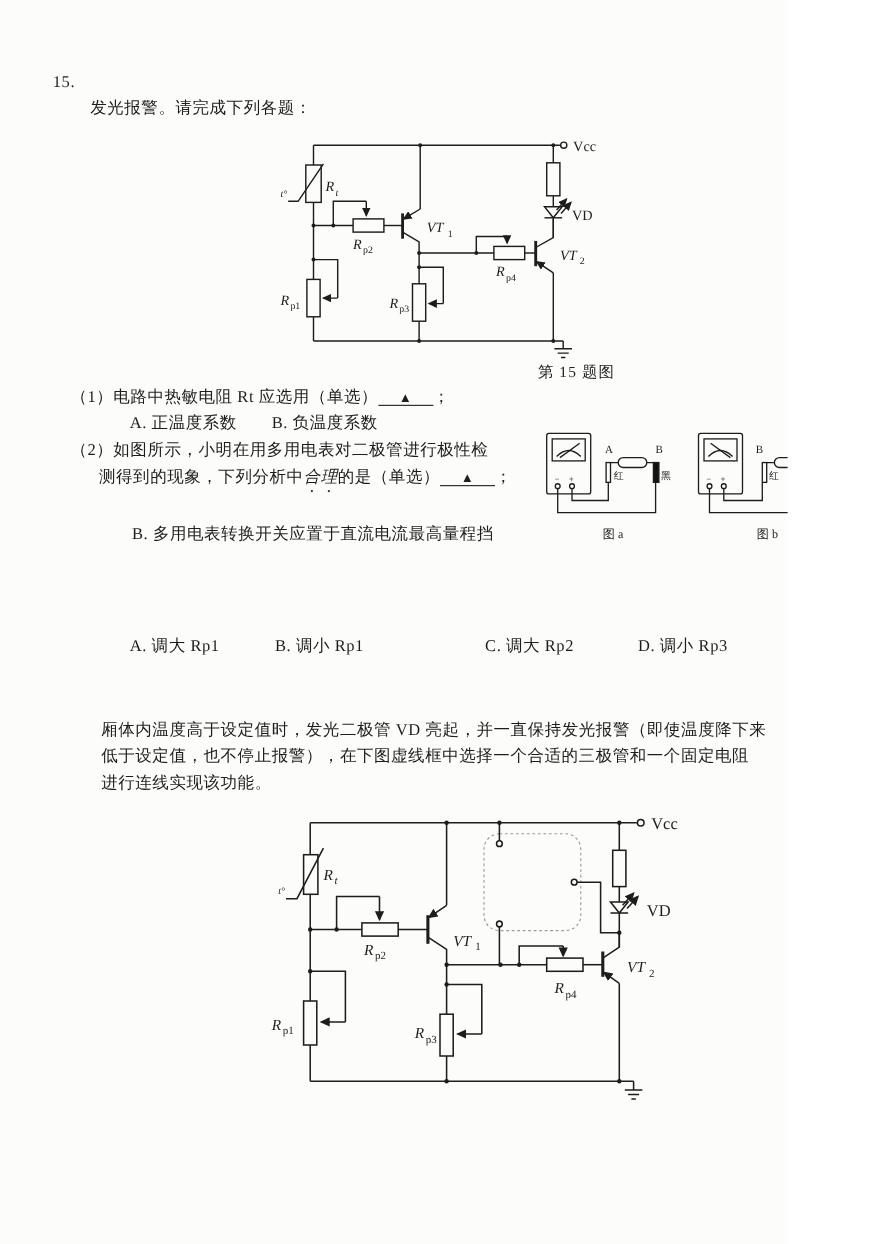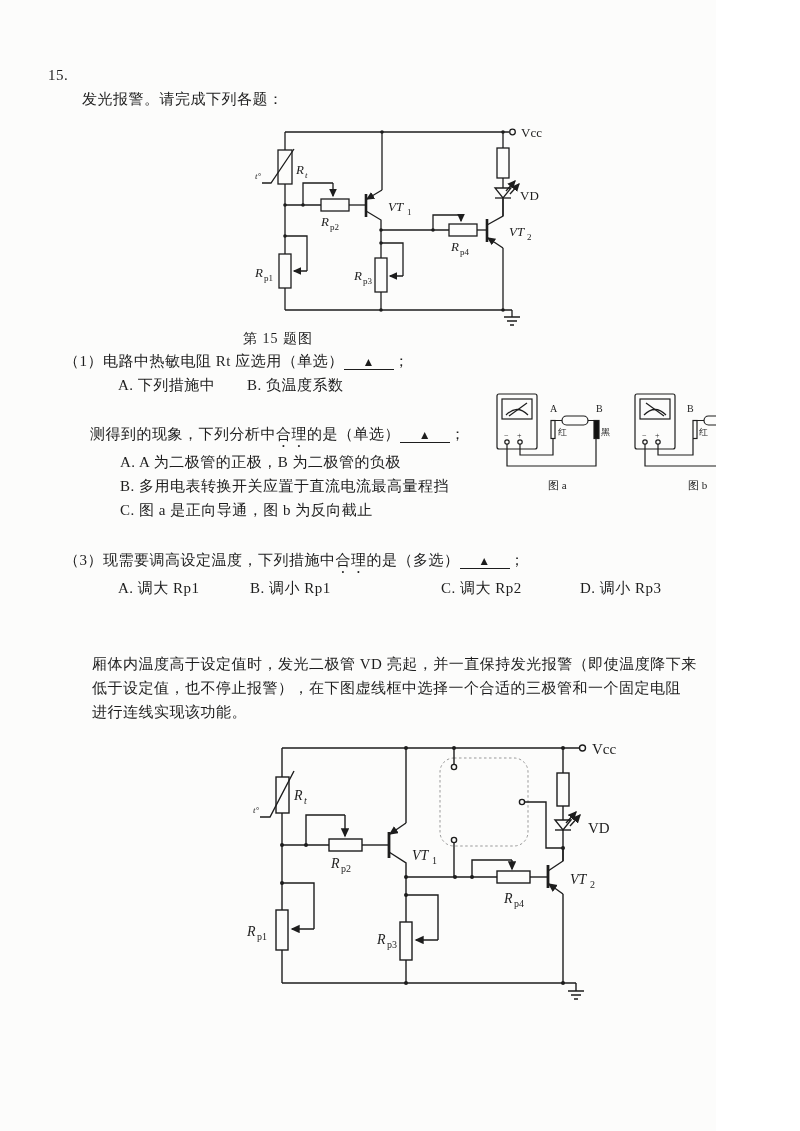--- a/index.html
+++ b/index.html
@@ -2,29 +2,29 @@
 <html><head>
 <meta charset="utf-8">
 <style>
   html,body { margin:0; padding:0; }
   .page {
     position:relative; width:716px; height:1131px; overflow:hidden;
     background:#fcfcfb; color:#1d1d1d;
     font-family:"Liberation Serif","DejaVu Serif",serif;
   }
   .line { position:absolute; font-size:15px; letter-spacing:.5px; white-space:nowrap; line-height:19px; }
-  .caption { position:absolute; font-size:14px; letter-spacing:1px; text-align:left; }
+  .caption { position:absolute; font-size:14px; letter-spacing:1px; text-align:right; }
   .blank {
     display:inline-block; min-width:46px; text-align:center;
     border-bottom:1.5px solid #1d1d1d; font-size:12px; line-height:14px;
     vertical-align:0px; padding:0 2px;
   }
   .em-dots {
     -webkit-text-emphasis:filled dot; text-emphasis:filled dot;
-    -webkit-text-emphasis-position:under; text-emphasis-position:under right;
+    -webkit-text-emphasis-position:under; text-emphasis-position:under right;font-style:italic;
   }
   svg { position:absolute; overflow:visible; }
   svg text { font-family:"Liberation Serif","DejaVu Serif",serif; fill:#1d1d1d; }
   .it { font-style:italic; }
 </style>
 </head>
 <body>
 
 <div class="page">
 
@@ -125,29 +125,30 @@
     <text x="264" y="281" font-size="9">p1</text>
     <text class="it" x="509" y="236" font-size="13">VT</text>
     <text x="527" y="240" font-size="9">2</text>
     <text x="520" y="200" font-size="13">VD</text>
   </svg>
   <div class="caption" style="left:243px;top:330px;width:316px">第 15 题图</div>
 
   <div class="line" style="left:64px;top:352px">
     <span>（1）</span><span>电路中热敏电阻 Rt 应选用（单选）</span><span class="blank">▲</span><span>；</span>
   </div>
-  <div class="line" style="left:118px;top:376px">A. 下列措施中</div>
+  <div class="line" style="left:118px;top:376px">A. 正温度系数</div>
   <div class="line" style="left:247px;top:376px">B. 负温度系数</div>
 
+  <div class="line" style="left:64px;top:401px">
+    <span>（2）</span><span>如图所示，小明在用多用电表对二极管进行极性检</span>
+  </div>
   <div class="line" style="left:90px;top:425px">
     <span>测得到的现象，下列分析中</span><span class="em-dots">合理</span><span>的是（单选）</span><span class="blank">▲</span><span>；</span>
   </div>
-  <div class="line" style="left:120px;top:453px">A. A 为二极管的正极，B 为二极管的负极</div>
   <div class="line" style="left:120px;top:477px">B. 多用电表转换开关应置于直流电流最高量程挡</div>
-  <div class="line" style="left:120px;top:501px">C. 图 a 是正向导通，图 b 为反向截止</div>
 
   <svg style="left:493px;top:386px" width="262" height="110" viewBox="493 386 262 110">
     <g stroke="#1d1d1d" stroke-width="1.2" fill="none">
       <g>
         <rect x="497" y="394" width="40" height="55" rx="2"></rect>
         <rect x="502" y="399" width="30" height="20"></rect>
         <path d="M506,415 Q517,404 528,415"></path>
         <path d="M509,416 L527,403"></path>
         <circle cx="507" cy="442" r="2.2"></circle>
           <circle cx="520" cy="442" r="2.2"></circle>
@@ -182,23 +183,20 @@
     <text x="548" y="489" font-size="11">图 a</text>
     <text x="642" y="438" font-size="8">−</text>
     <text x="655" y="438" font-size="8">+</text>
     <text x="687" y="412" font-size="10">B</text>
     <text x="736" y="412" font-size="10">A</text>
     <text x="699" y="435" font-size="9">红</text>
     <text x="742" y="435" font-size="9">黑</text>
     <text x="688" y="489" font-size="11">图 b</text>
   </svg>
 
-  <div class="line" style="left:64px;top:551px">
-    <span>（3）</span><span>现需要调高设定温度，下列措施中</span><span class="em-dots">合理</span><span>的是（多选）</span><span class="blank">▲</span><span>；</span>
-  </div>
   <div class="line" style="left:118px;top:579px">A. 调大 Rp1</div>
   <div class="line" style="left:250px;top:579px">B. 调小 Rp1</div>
   <div class="line" style="left:441px;top:579px">C. 调大 Rp2</div>
   <div class="line" style="left:580px;top:579px">D. 调小 Rp3</div>
 
   <div class="line" style="left:92px;top:679px">低于设定值，也不停止报警），在下图虚线框中选择一个合适的三极管和一个固定电阻</div>
   <div class="line" style="left:92px;top:655px">厢体内温度高于设定值时，发光二极管 VD 亮起，并一直保持发光报警（即使温度降下来</div>
   <div class="line" style="left:92px;top:703px">进行连线实现该功能。</div>
 
   <svg style="left:241px;top:731px" width="400" height="280" viewBox="241 731 400 280">

